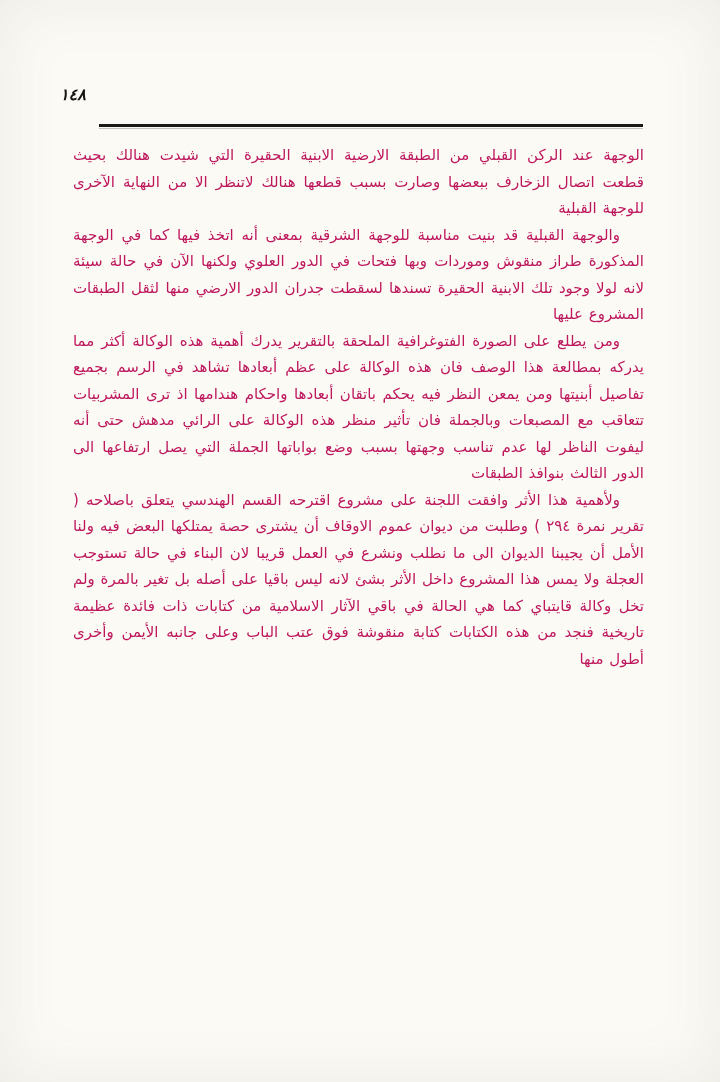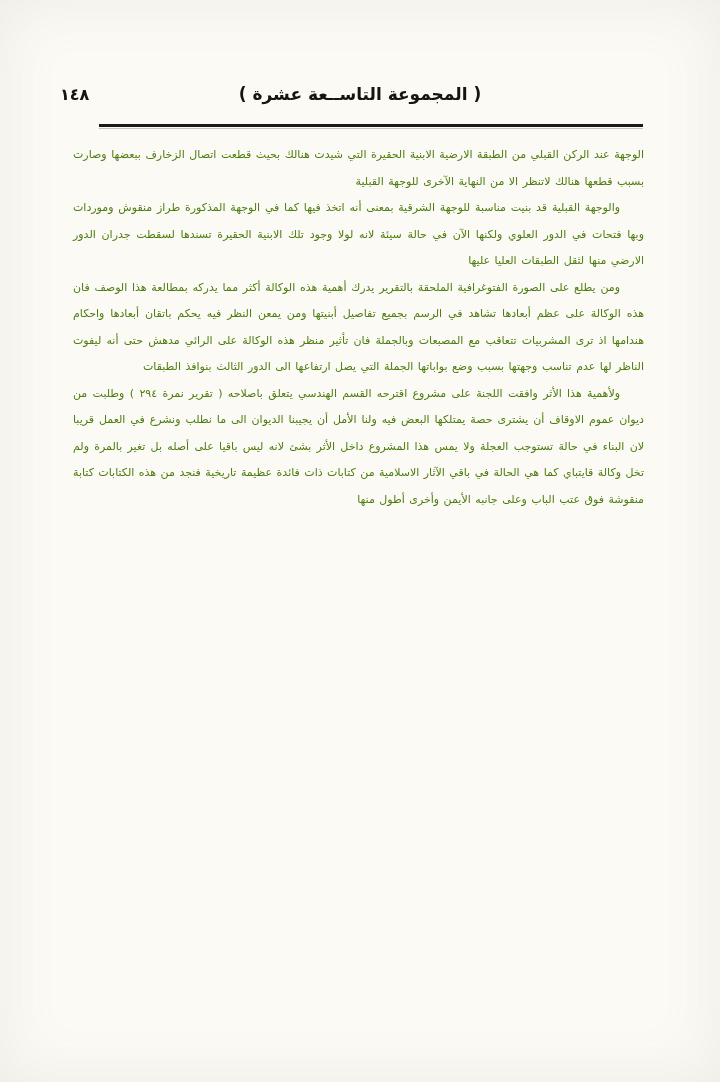--- a/index.html
+++ b/index.html
@@ -34,64 +34,64 @@
     font-size: 17px;
     font-weight: bold;
     letter-spacing: 0.5px;
   }
   .page-number {
     position: absolute;
     left: 60px; 
     top: 1px;
     font-size: 16px;
     font-weight: bold;
+    font-style: italic;
   }
   .rule {
     position: absolute;
     top: 124px;
     left: 99px;
     right: 77px;
     border-top: 3px solid #1d1a15;
     border-bottom: 1px solid rgba(29,26,21,0.25);
     height: 1px;
   }
   .content {
     position: absolute;
     top: 142px;
     left: 73px;
     right: 76px;
     bottom: 120px;
     direction: rtl;
     text-align: justify;
-    font-size: 11px;
+    font-size: 15px;
     line-height: 26.5px;
     word-spacing: 1px;
-    color: #4d7c0f;
+    color: #be185d;
     text-rendering: optimizeLegibility;
   }
   .content p {
     margin: 0;
     text-indent: 24px;
   }
   .content p:first-child {
     text-indent: 0;
   }
 </style>
 </head>
 <body>
 
 <div class="page">
 
   <div class="header">
-    <div class="header-title">( المجموعة التاســعة عشرة )</div>
     <div class="page-number">١٤٨</div>
   </div>
 
   <div class="rule"></div>
 
   <div class="content">
     <p>الوجهة عند الركن القبلي من الطبقة الارضية الابنية الحقيرة التي شيدت هنالك بحيث قطعت اتصال الزخارف ببعضها وصارت بسبب قطعها هنالك لاتنظر الا من النهاية الآخرى للوجهة القبلية</p>
-    <p>والوجهة القبلية قد بنيت مناسبة للوجهة الشرقية بمعنى أنه اتخذ فيها كما في الوجهة المذكورة طراز منقوش وموردات وبها فتحات في الدور العلوي ولكنها الآن في حالة سيئة لانه لولا وجود تلك الابنية الحقيرة تسندها لسقطت جدران الدور الارضي منها لثقل الطبقات العليا عليها</p>
+    <p>والوجهة القبلية قد بنيت مناسبة للوجهة الشرقية بمعنى أنه اتخذ فيها كما في الوجهة المذكورة طراز منقوش وموردات وبها فتحات في الدور العلوي ولكنها الآن في حالة سيئة لانه لولا وجود تلك الابنية الحقيرة تسندها لسقطت جدران الدور الارضي منها لثقل الطبقات المشروع عليها</p>
     <p>ومن يطلع على الصورة الفتوغرافية الملحقة بالتقرير يدرك أهمية هذه الوكالة أكثر مما يدركه بمطالعة هذا الوصف فان هذه الوكالة على عظم أبعادها تشاهد في الرسم بجميع تفاصيل أبنيتها ومن يمعن النظر فيه يحكم باتقان أبعادها واحكام هندامها اذ ترى المشربيات تتعاقب مع المصبعات وبالجملة فان تأثير منظر هذه الوكالة على الرائي مدهش حتى أنه ليفوت الناظر لها عدم تناسب وجهتها بسبب وضع بواباتها الجملة التي يصل ارتفاعها الى الدور الثالث بنوافذ الطبقات</p>
     <p>ولأهمية هذا الأثر وافقت اللجنة على مشروع اقترحه القسم الهندسي يتعلق باصلاحه ( تقرير نمرة ٢٩٤ ) وطلبت من ديوان عموم الاوقاف أن يشترى حصة يمتلكها البعض فيه ولنا الأمل أن يجيبنا الديوان الى ما نطلب ونشرع في العمل قريبا لان البناء في حالة تستوجب العجلة ولا يمس هذا المشروع داخل الأثر بشئ لانه ليس باقيا على أصله بل تغير بالمرة ولم تخل وكالة قايتباي كما هي الحالة في باقي الآثار الاسلامية من كتابات ذات فائدة عظيمة تاريخية فنجد من هذه الكتابات كتابة منقوشة فوق عتب الباب وعلى جانبه الأيمن وأخرى أطول منها</p>
   </div>
 
 </div>
 
 </body></html>

